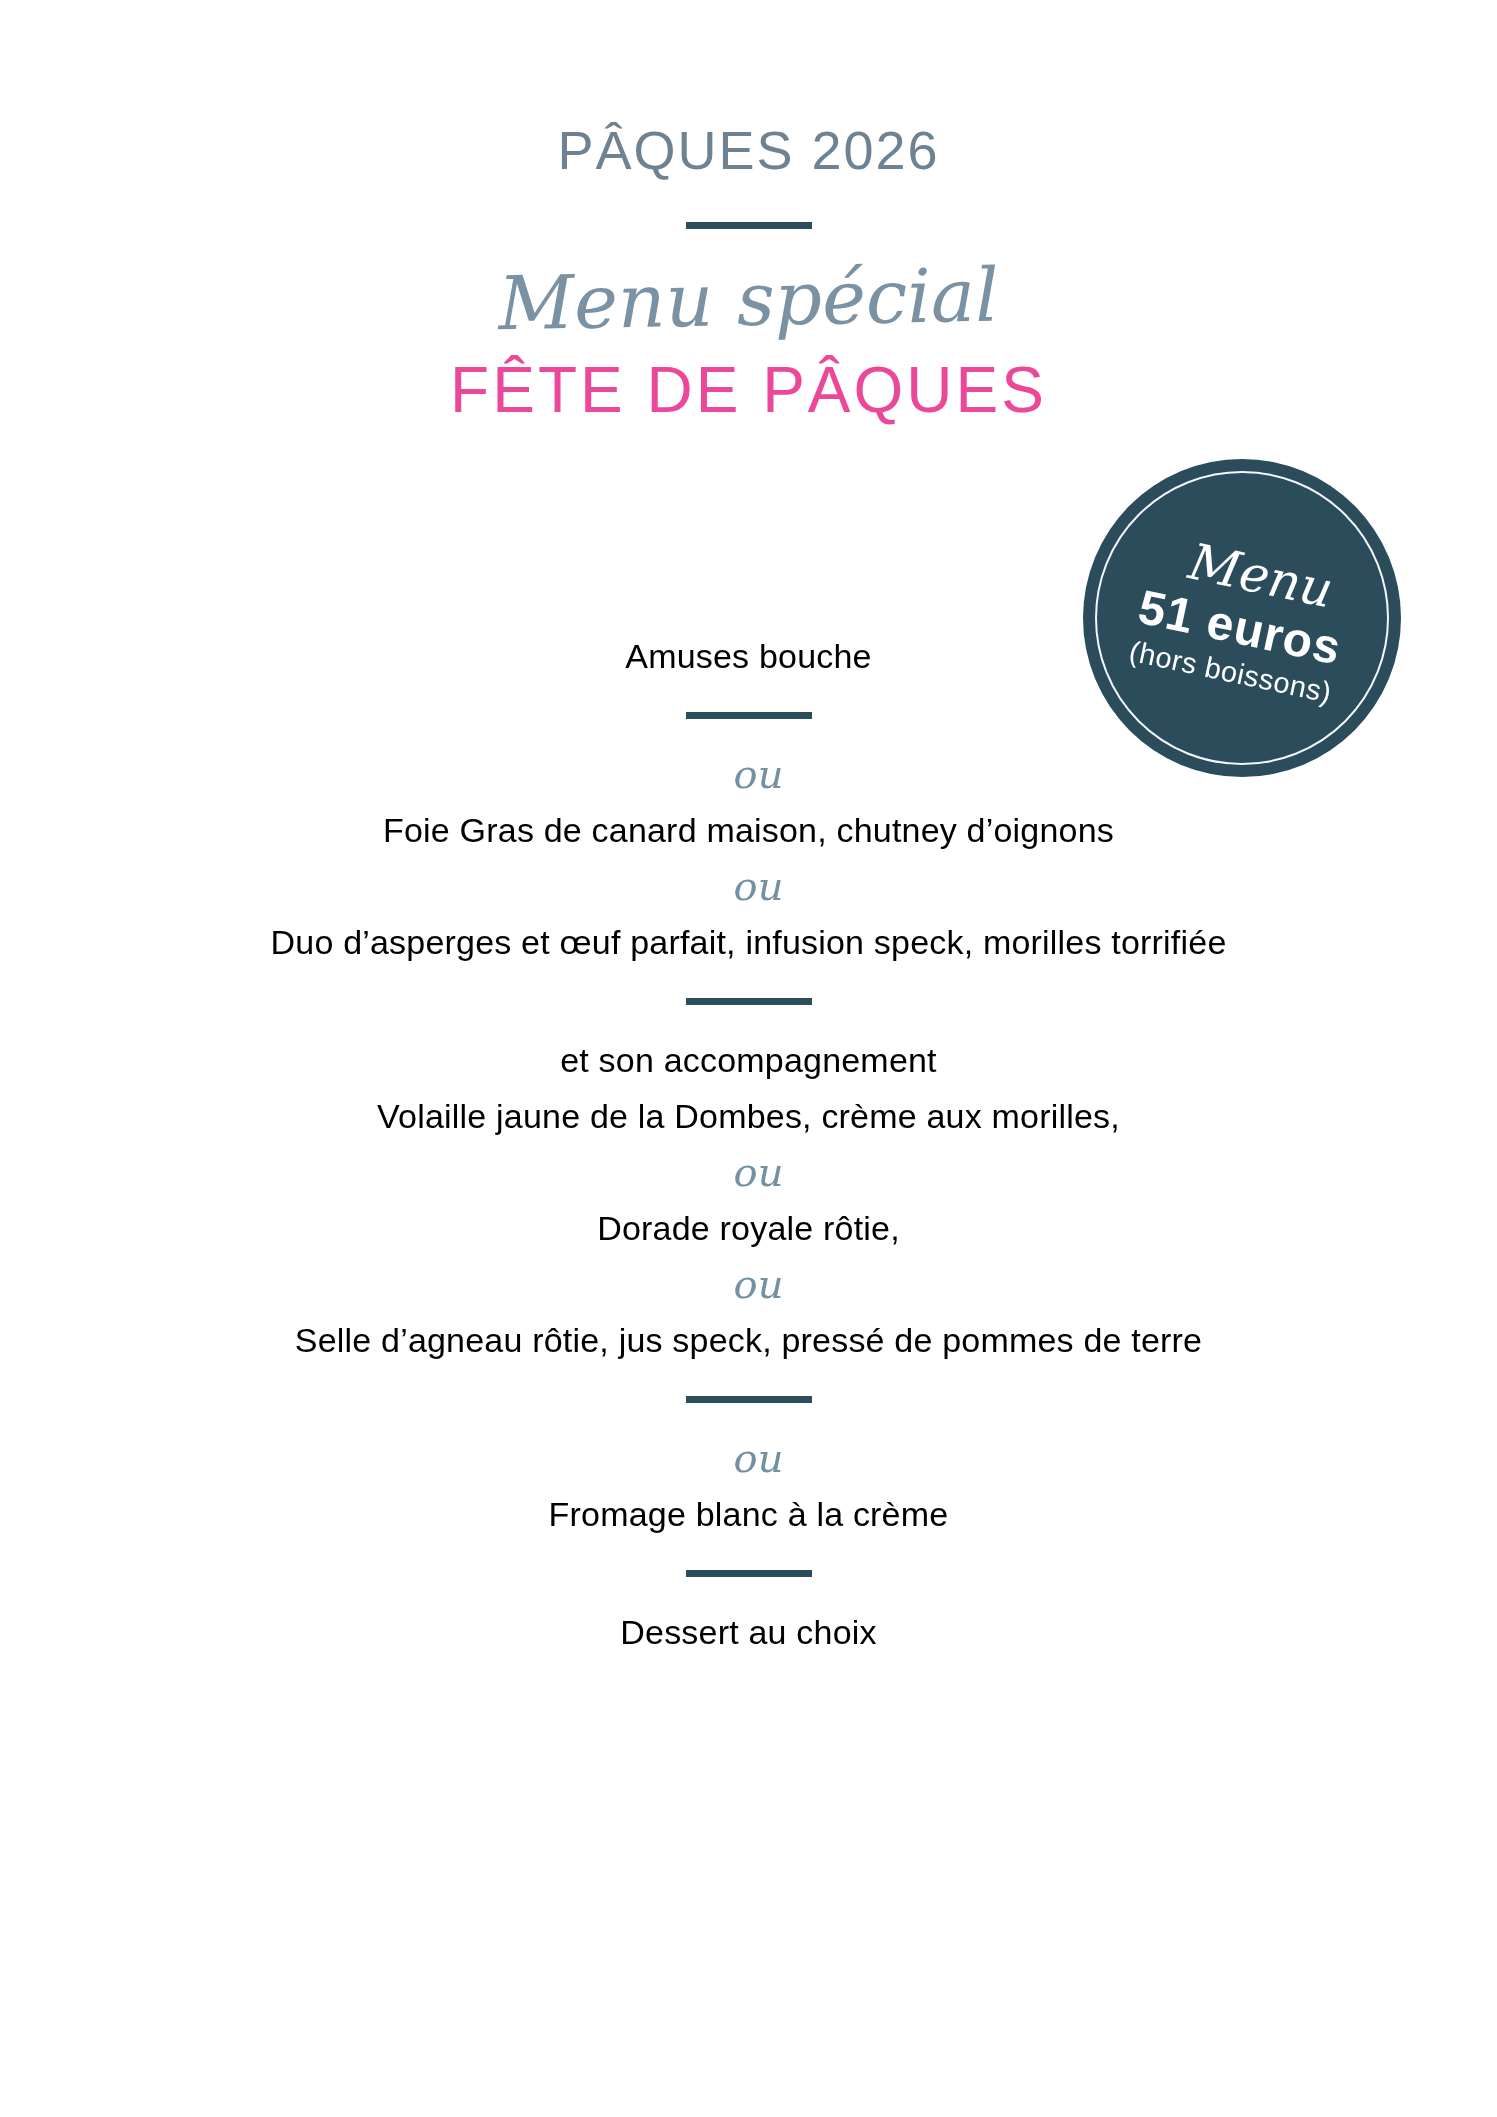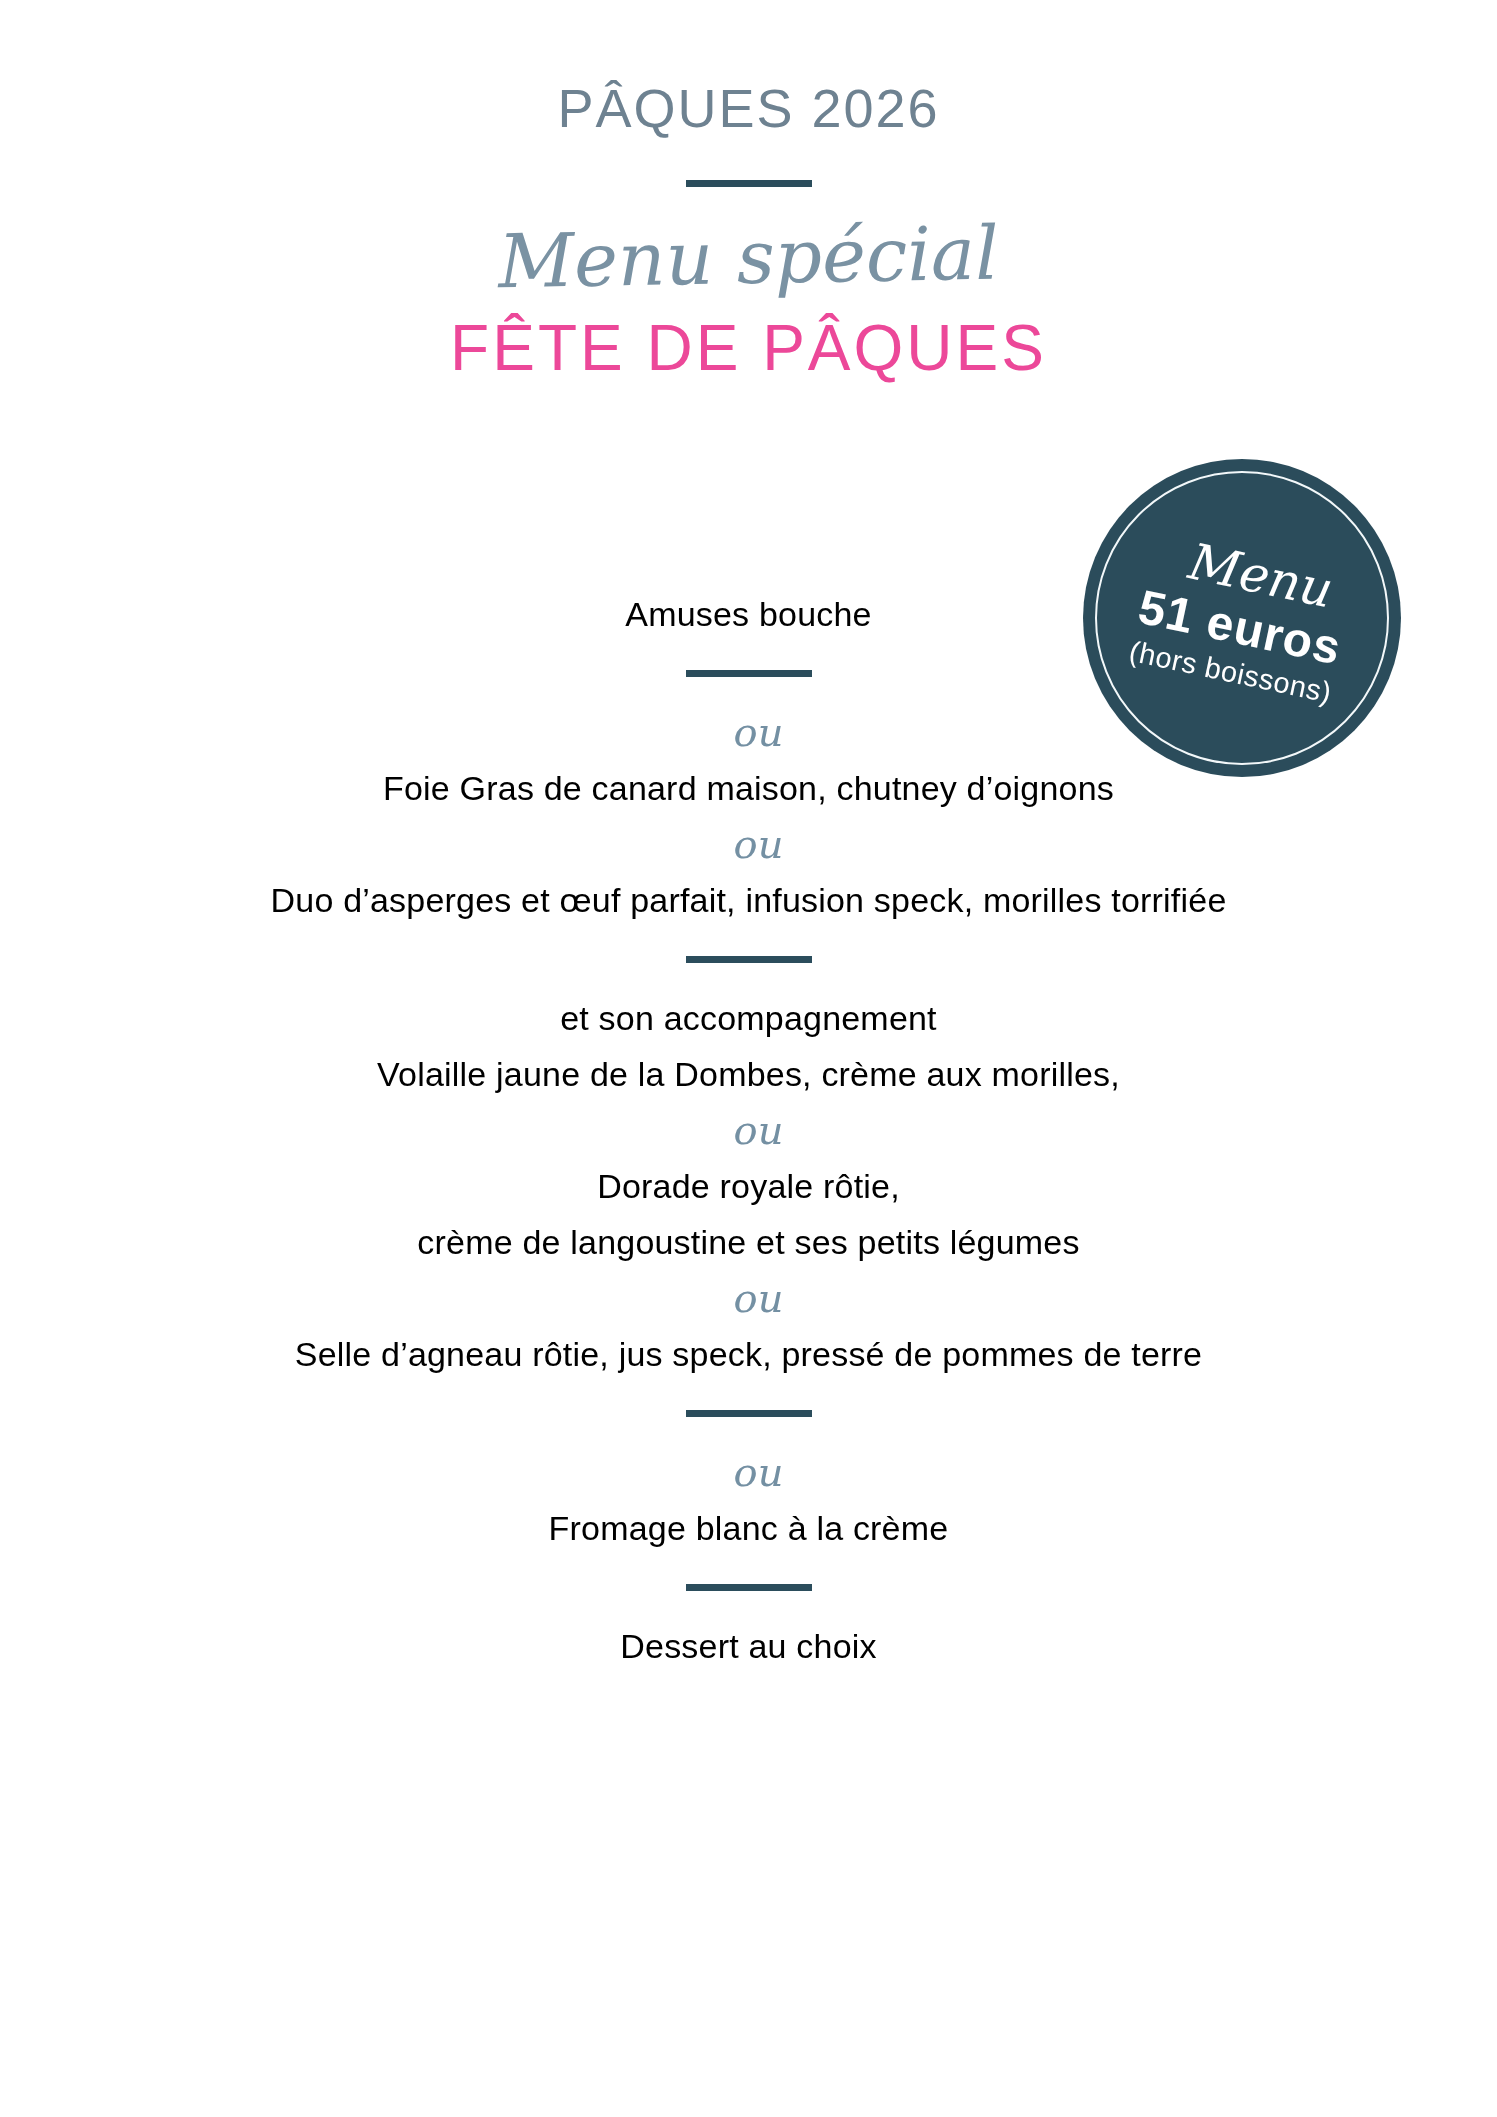--- a/index.html
+++ b/index.html
@@ -18,21 +18,21 @@
     width: 1497px;
     height: 2117px;
     overflow: hidden;
     background: #ffffff;
     text-align: center;
   }
 
   
   .event-title {
     margin: 0;
-    padding-top: 78px;
+    padding-top: 120px;
     font-size: 54px;
     line-height: 60px;
     font-weight: 400;
     letter-spacing: 2px;
     color: #6e8291;
   }
   .rule {
     width: 126px;
     height: 7px;
     background: #2b4d5c;
@@ -165,21 +165,20 @@
     <p class="line ou">ou</p>
     <p class="line item">Duo d’asperges et œuf parfait, infusion speck, morilles torrifiée</p>
     <div class="line rule-line">
         <div class="rule"></div>
       </div>
 
     <p class="line item">et son accompagnement</p>
     <p class="line item">Volaille jaune de la Dombes, crème aux morilles,</p>
     <p class="line ou">ou</p>
     <p class="line item">Dorade royale rôtie,</p>
-    <p class="line item">crème de langoustine et ses petits légumes</p>
     <p class="line ou">ou</p>
     <p class="line item">Selle d’agneau rôtie, jus speck, pressé de pommes de terre</p>
     <div class="line rule-line">
         <div class="rule"></div>
       </div>
 
     <p class="line ou">ou</p>
     <p class="line item">Fromage blanc à la crème</p>
     <div class="line rule-line">
         <div class="rule"></div>

